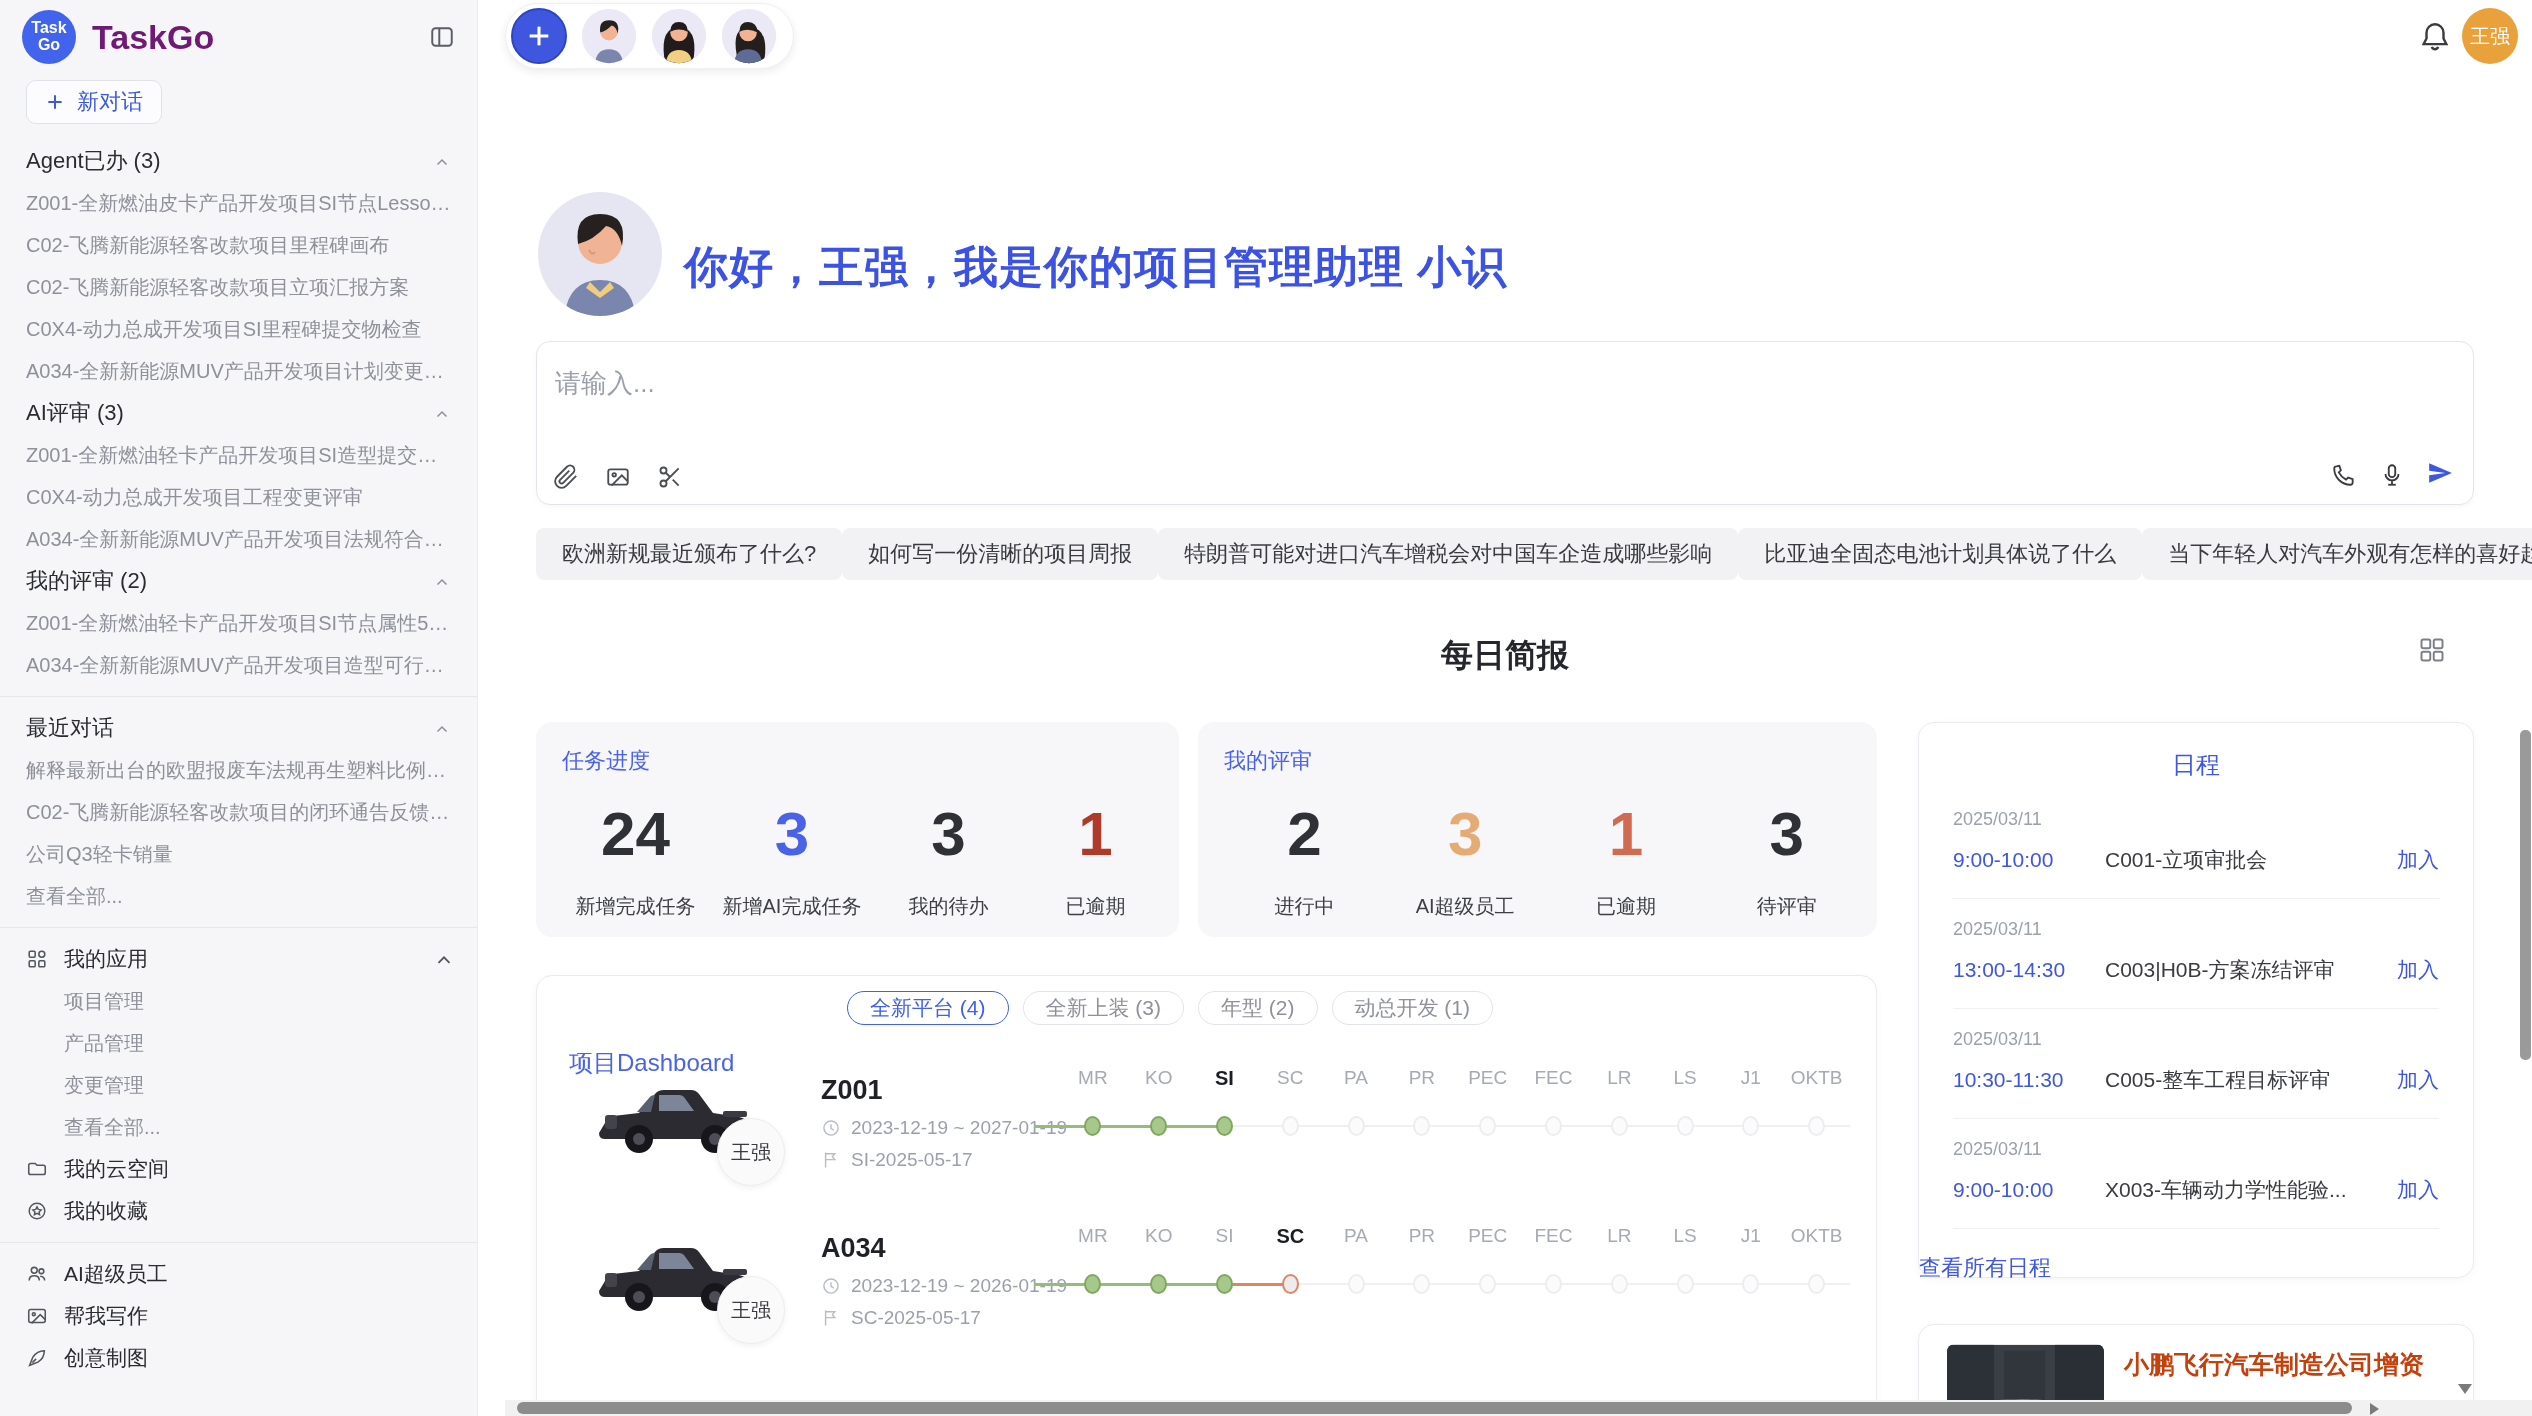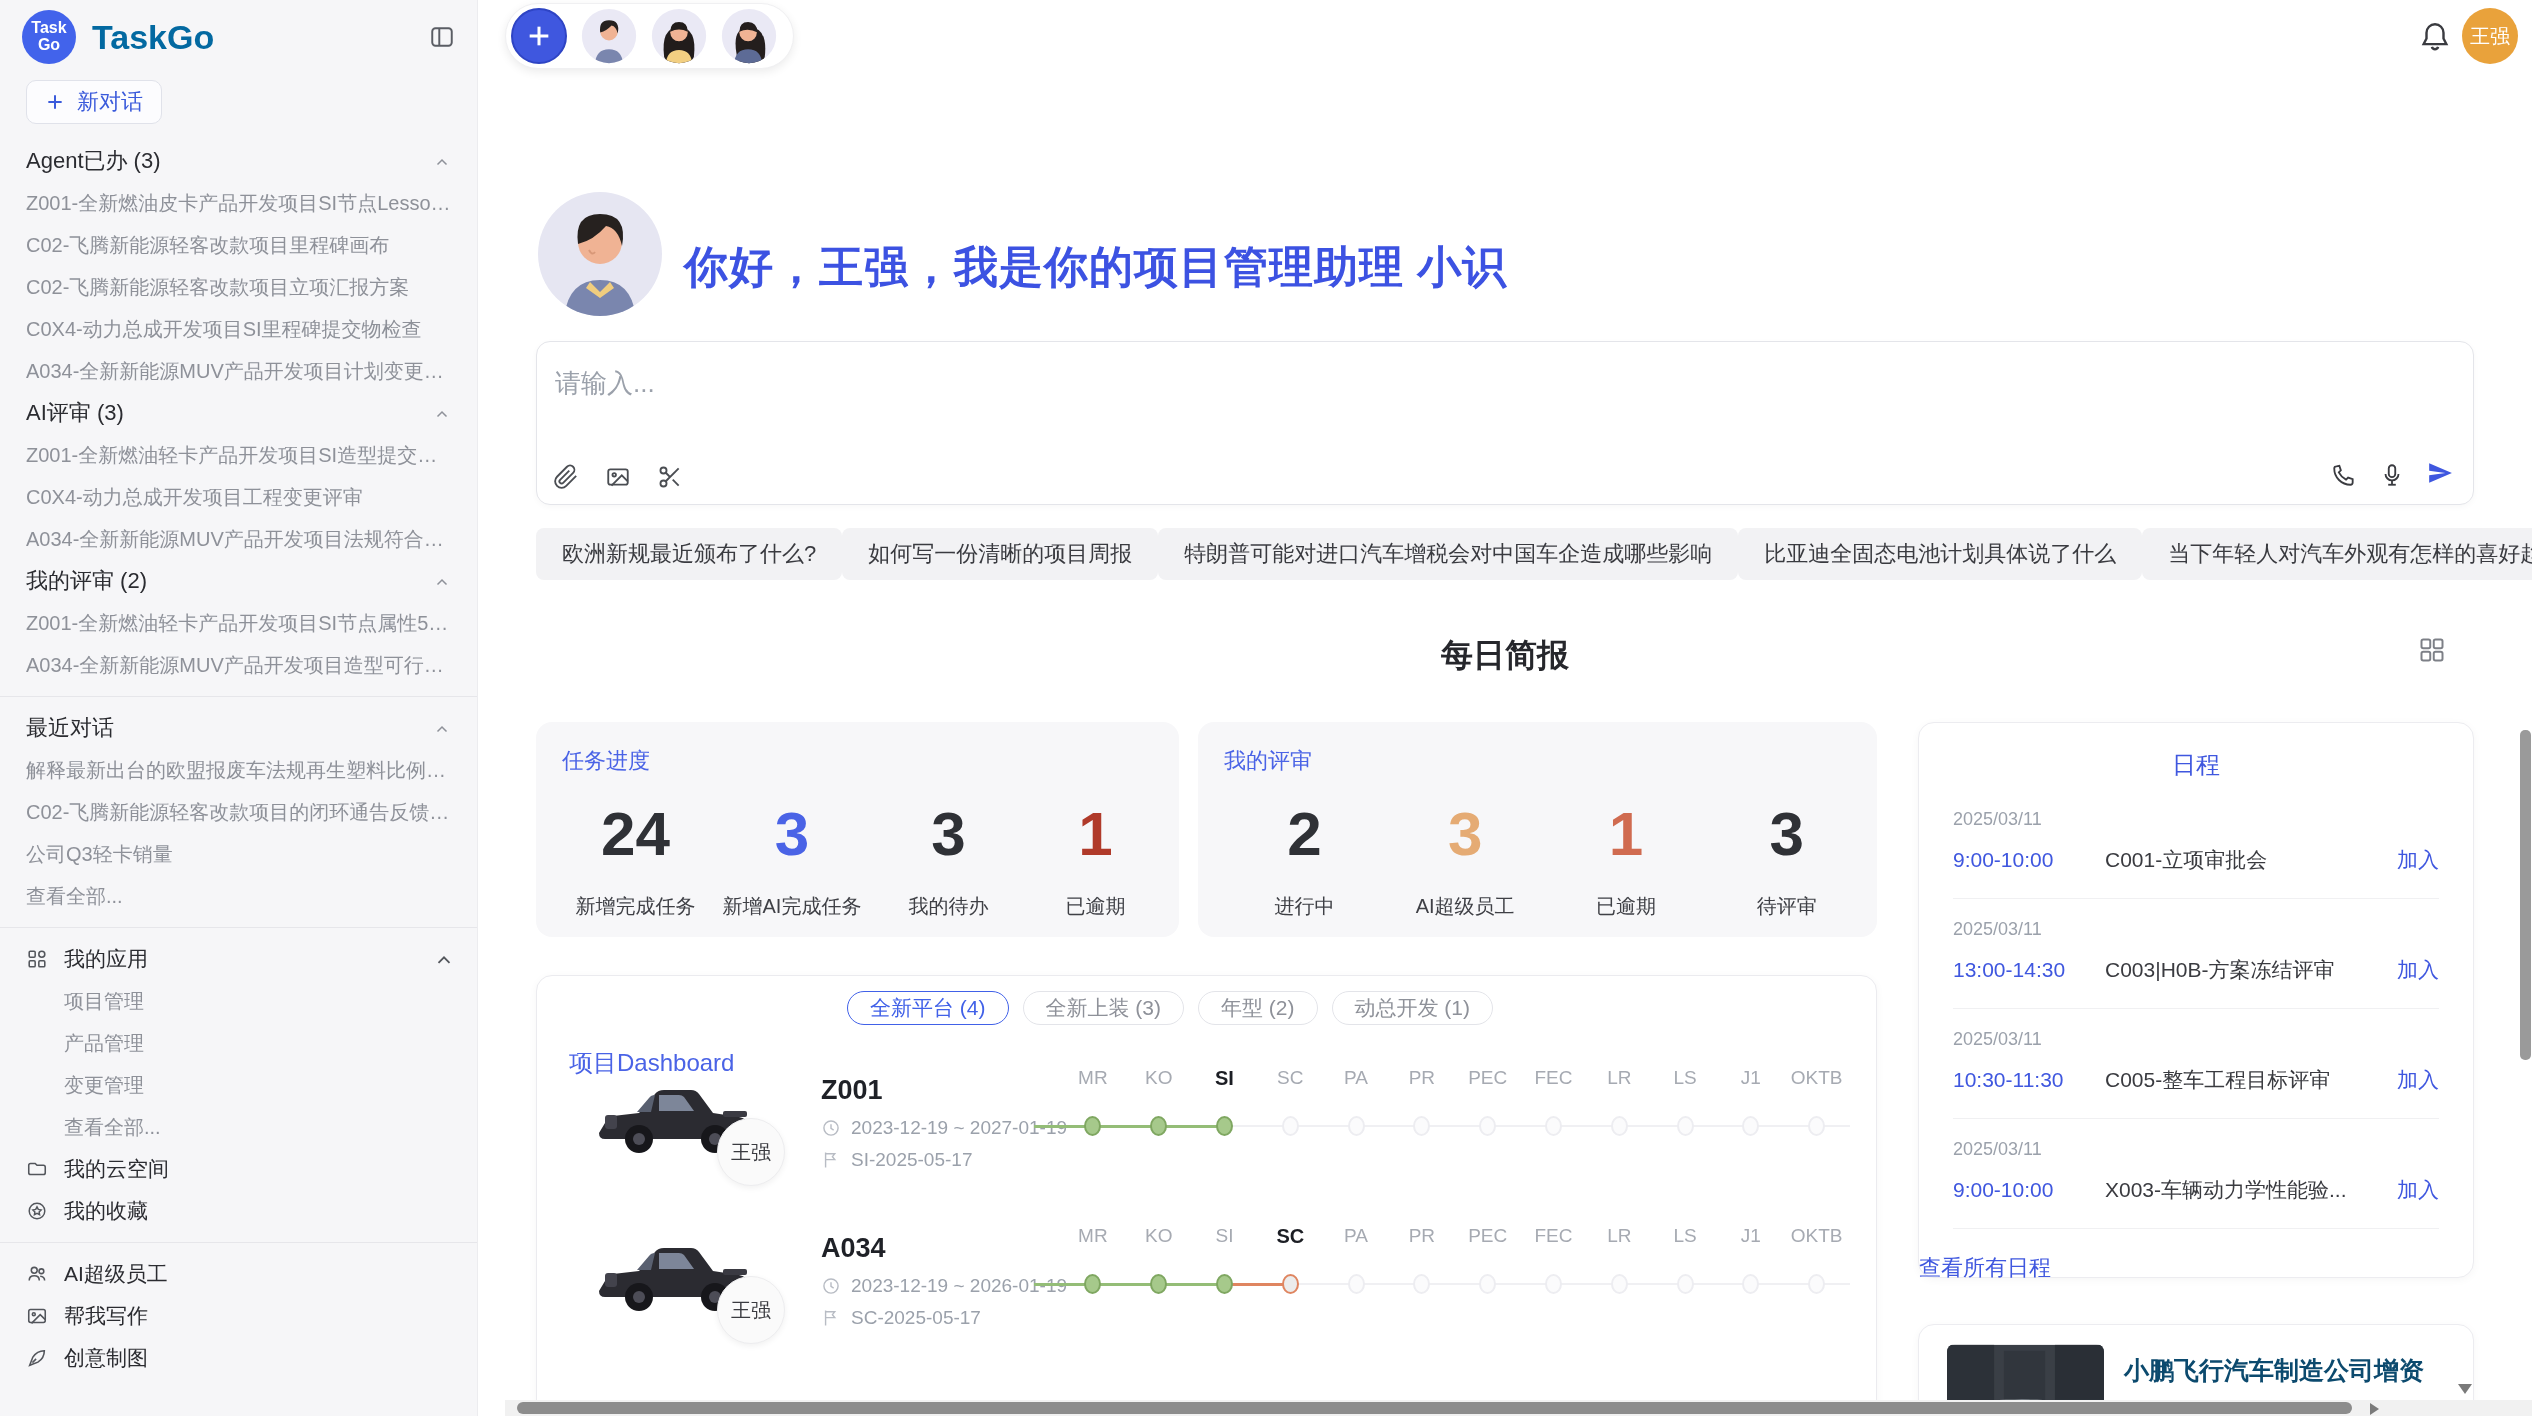--- a/index.html
+++ b/index.html
@@ -4,21 +4,21 @@
 <style>
   * { margin:0; padding:0; box-sizing:border-box; }
   html,body { background:#fff; }
   body { font-family:"Liberation Sans", sans-serif; }
   .screen { position:relative; width:2532px; height:1416px; overflow:hidden; background:#fff; }
 
   
   .sidebar { position:absolute; left:0; top:0; width:478px; height:1416px; background:#f6f6f8; border-right:1px solid #ececef; }
   .logo-row { display:flex; align-items:center; padding:10px 22px 0 22px; }
   .logo-badge { width:54px; height:54px; border-radius:50%; background:#4263eb; color:#fff; font-size:16px; font-weight:700; line-height:1.05; display:flex; flex-direction:column; align-items:center; justify-content:center; }
-  .app-title { font-size:34px; font-weight:700; color:#0369a1; margin-left:16px; flex:1; }
+  .app-title { font-size:34px; font-weight:700; color:#701a75; margin-left:16px; flex:1; }
   .panel-toggle { width:26px; height:26px; color:#5a5d64; cursor:pointer; }
   .new-chat { margin:16px 26px 0 26px; height:44px; border:1px solid #e0e2ea; background:#fcfcfe; color:#3b5bdb; font-size:22px; border-radius:10px; display:flex; align-items:center; justify-content:flex-start; gap:12px; padding:0 18px; cursor:pointer; }
   .side-list { margin-top:16px; }
   .side-header { height:42px; padding:0 26px; display:flex; align-items:center; justify-content:space-between; color:#2b2c31; font-size:22px; cursor:pointer; }
   .side-header .chev { width:18px; height:18px; color:#8e9199; }
   .side-item { height:42px; line-height:42px; padding:0 26px; color:#8e9199; font-size:20px; white-space:nowrap; overflow:hidden; text-overflow:ellipsis; cursor:pointer; }
   .side-divider { height:1px; background:#e6e6ea; margin:10px 0; }
   .side-row { height:42px; padding:0 26px; display:flex; align-items:center; gap:16px; color:#2b2c31; font-size:21px; cursor:pointer; }
   .side-row svg { width:22px; height:22px; color:#53565c; flex:none; }
   .side-sub { padding-left:64px; }
@@ -94,21 +94,21 @@
   .sch-date { color:#9ba1ab; font-size:18px; }
   .sch-row { display:flex; align-items:center; margin-top:16px; }
   .sch-time { color:#3f57df; font-size:21px; width:152px; flex:none; }
   .sch-title { color:#3a3b40; font-size:21px; flex:1; white-space:nowrap; overflow:hidden; text-overflow:ellipsis; }
   .sch-join { color:#3f57df; font-size:21px; cursor:pointer; margin-left:10px; }
   .sched-footer { color:#3f57df; font-size:22px; padding:24px 0; cursor:pointer; }
 
   
   .news-card { position:absolute; left:1918px; top:1324px; width:556px; height:170px; background:#fff; border:1px solid #ececf0; border-radius:16px; box-shadow:0 2px 8px rgba(0,0,0,.04); display:flex; padding:19px 20px 0 28px; gap:20px; }
   .news-img { width:157px; height:96px; border-radius:8px; overflow:hidden; flex:none; }
-  .news-title { font-size:25px; font-weight:700; color:#0c4a6e; margin-top:10px; }
+  .news-title { font-size:25px; font-weight:700; color:#c2410c; margin-top:4px; }
   .news-snippet { font-size:20px; color:#6c7076; margin-top:18px; line-height:1.4; }
 
   
   .hscroll-track { position:absolute; left:505px; top:1400px; width:2027px; height:16px; background:#f1f1f1; }
   .hscroll-handle { position:absolute; left:12px; top:2px; width:1835px; height:12px; border-radius:6px; background:#8c8c8c; }
   .h-arrow { position:absolute; top:3px; width:0; height:0; border-top:6px solid transparent; border-bottom:6px solid transparent; border-left:9px solid #7a7a7a; }
   .v-arrow { position:absolute; left:2458px; top:1384px; width:0; height:0; border-left:7px solid transparent; border-right:7px solid transparent; border-top:10px solid #7a7a7a; }
   .vscroll { position:absolute; left:2520px; top:730px; width:11px; height:330px; border-radius:5px; background:#9a9a9a; }
 </style>
 </head>

